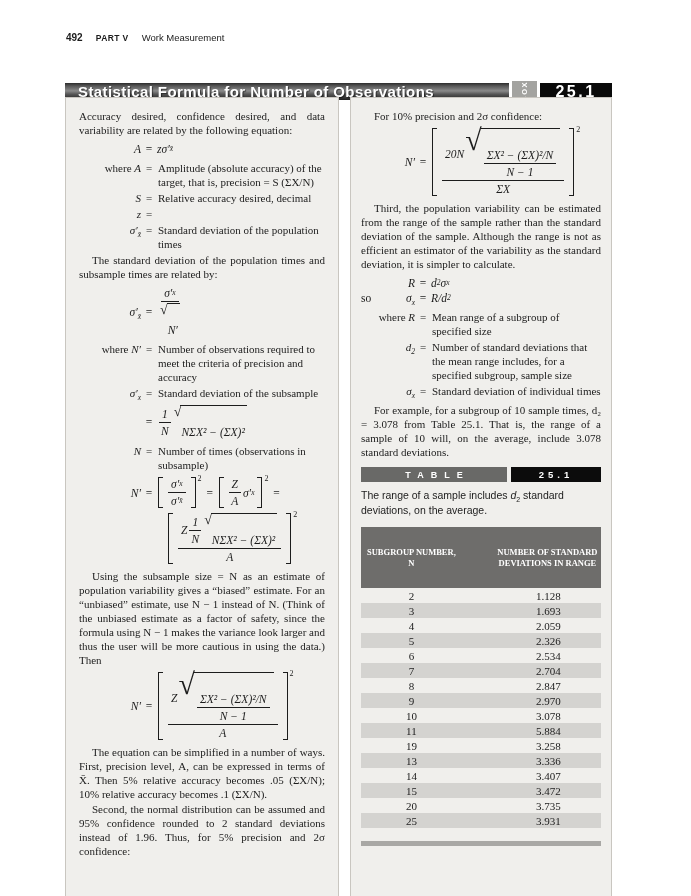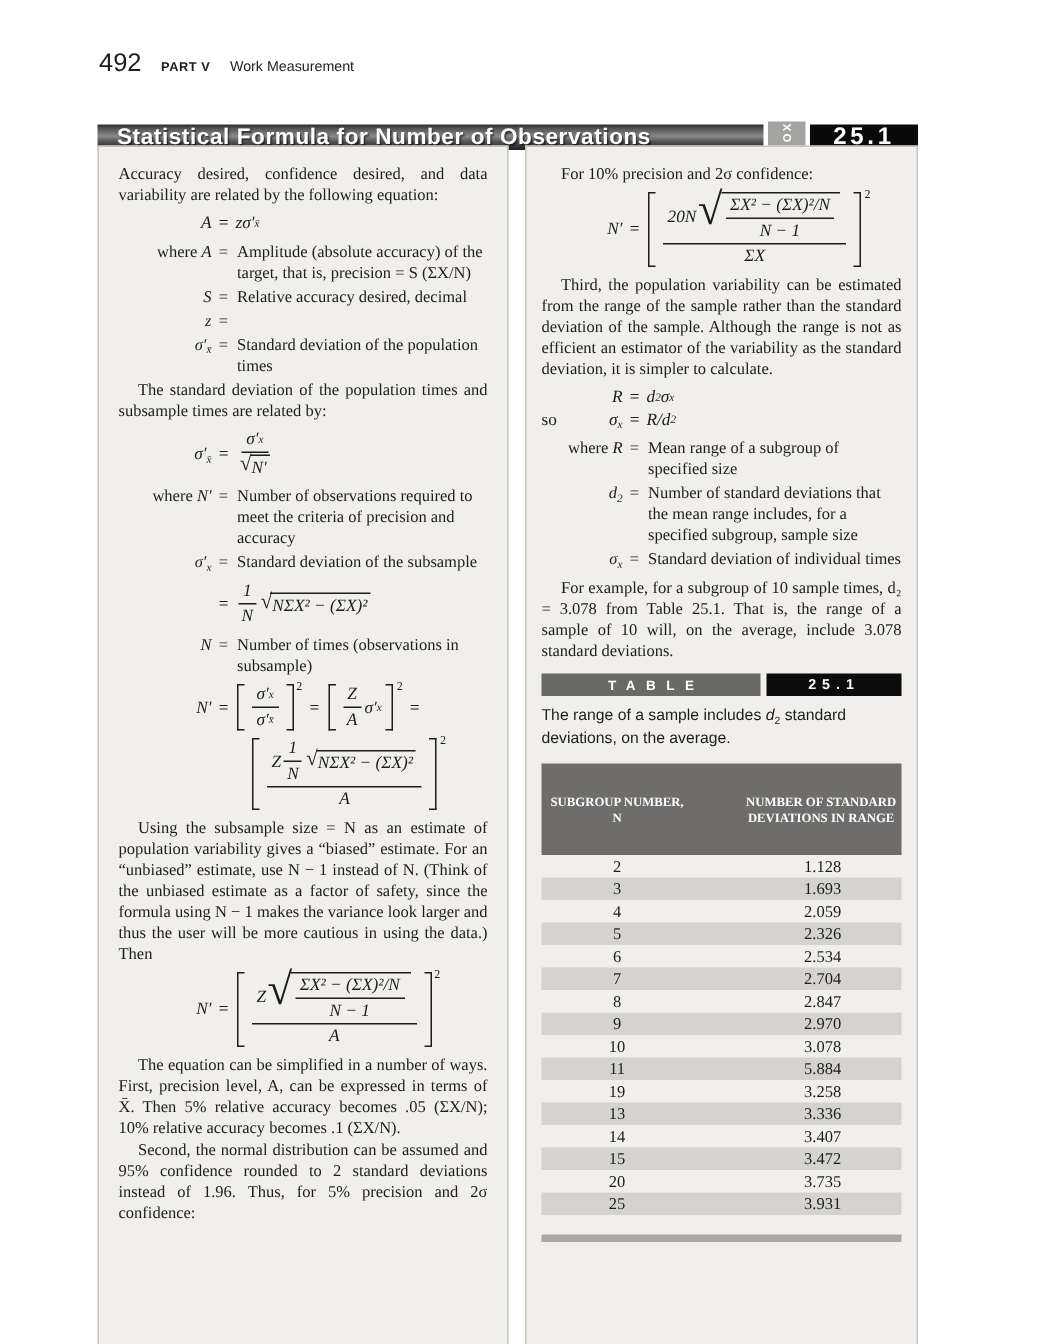--- a/index.html
+++ b/index.html
@@ -1,20 +1,20 @@
 <!DOCTYPE html>
 <html><head>
 <meta charset="utf-8">
 <style>
   html,body{margin:0;padding:0;background:#ffffff;}
   .page{position:relative;width:691px;height:896px;background:#ffffff;font-family:"Liberation Serif",serif;color:#1c1c1c;overflow:hidden;}
 
   
   .phdr{position:absolute;left:66px;top:32px;display:flex;align-items:baseline;gap:13px;font-family:"Liberation Sans",sans-serif;}
-  .phdr .pnum{font-weight:normal;font-size:17px;}
+  .phdr .pnum{font-weight:bold;font-size:10px;}
   .phdr .ppart{font-weight:bold;font-size:8.5px;letter-spacing:.4px;}
   .phdr .ptitle{font-size:9.5px;color:#222;}
 
   
   .boxbar{position:absolute;left:65px;top:76px;width:547px;height:31px;display:flex;align-items:center;}
   .boxbar .btitle{flex:1;background:linear-gradient(180deg,#2c2c2c 0%,#585858 18%,#8a8a8a 46%,#565656 66%,#1f1f1f 100%);color:#fff;font-family:"Liberation Sans",sans-serif;font-weight:bold;font-size:15px;letter-spacing:.4px;display:flex;align-items:center;padding-left:13px;text-shadow:1px 1px 1px rgba(0,0,0,.55);}
   .boxbar .blbl{width:25px;margin:0 3px;background:#a3a3a0;color:#fff;display:flex;align-items:center;justify-content:center;}
   .boxbar .blbl span{writing-mode:vertical-rl;transform:rotate(180deg);font-family:"Liberation Sans",sans-serif;font-weight:bold;font-size:7.5px;letter-spacing:1.5px;}
   .boxbar .bnum{width:72px;background:#0a0a0a;color:#fff;font-family:"Liberation Sans",sans-serif;font-weight:bold;font-size:16px;letter-spacing:2.5px;display:flex;align-items:center;justify-content:center;}
 
@@ -45,21 +45,21 @@
   .eqrow.cont{margin-left:88px;margin-top:2px;}
   sub{font-size:7.5px;vertical-align:-2.5px;line-height:0;}
   .v{font-style:italic;}
 
   .frac{display:inline-flex;flex-direction:column;align-items:center;margin:0 2px;}
   .frac .fn{border-bottom:.9px solid #1c1c1c;padding:0 3px 1px 3px;display:flex;align-items:center;justify-content:center;}
   .frac .fd{padding-top:1px;display:flex;align-items:center;justify-content:center;}
 
   .sqrt{display:inline-flex;align-items:flex-start;margin:0 1px;}
   .sqrt::before{content:"√";font-style:normal;line-height:1;font-size:14px;margin-right:-1px;}
-  .sqrt .rc{border-top:.9px solid #1c1c1c;padding:1px 2px 0 1px;}
+  .sqrt .rc{border-top:.9px solid #1c1c1c;padding:19px 2px 0 1px;}
   .sqrt.tall::before{font-size:30px;font-weight:300;transform:translateY(-3px);}
 
   .grp{display:inline-flex;align-items:stretch;margin:0 1px;}
   .grp .bl,.grp .brr{width:4px;border:1.5px solid #1c1c1c;flex:none;}
   .grp .bl{border-right:none;margin-right:3px;}
   .grp .brr{border-left:none;margin-left:3px;}
   .grp .gc{display:flex;align-items:center;}
   .exp{font-size:8px;font-style:normal;align-self:flex-start;margin:-2px 0 0 1px;line-height:1;}
 
   

